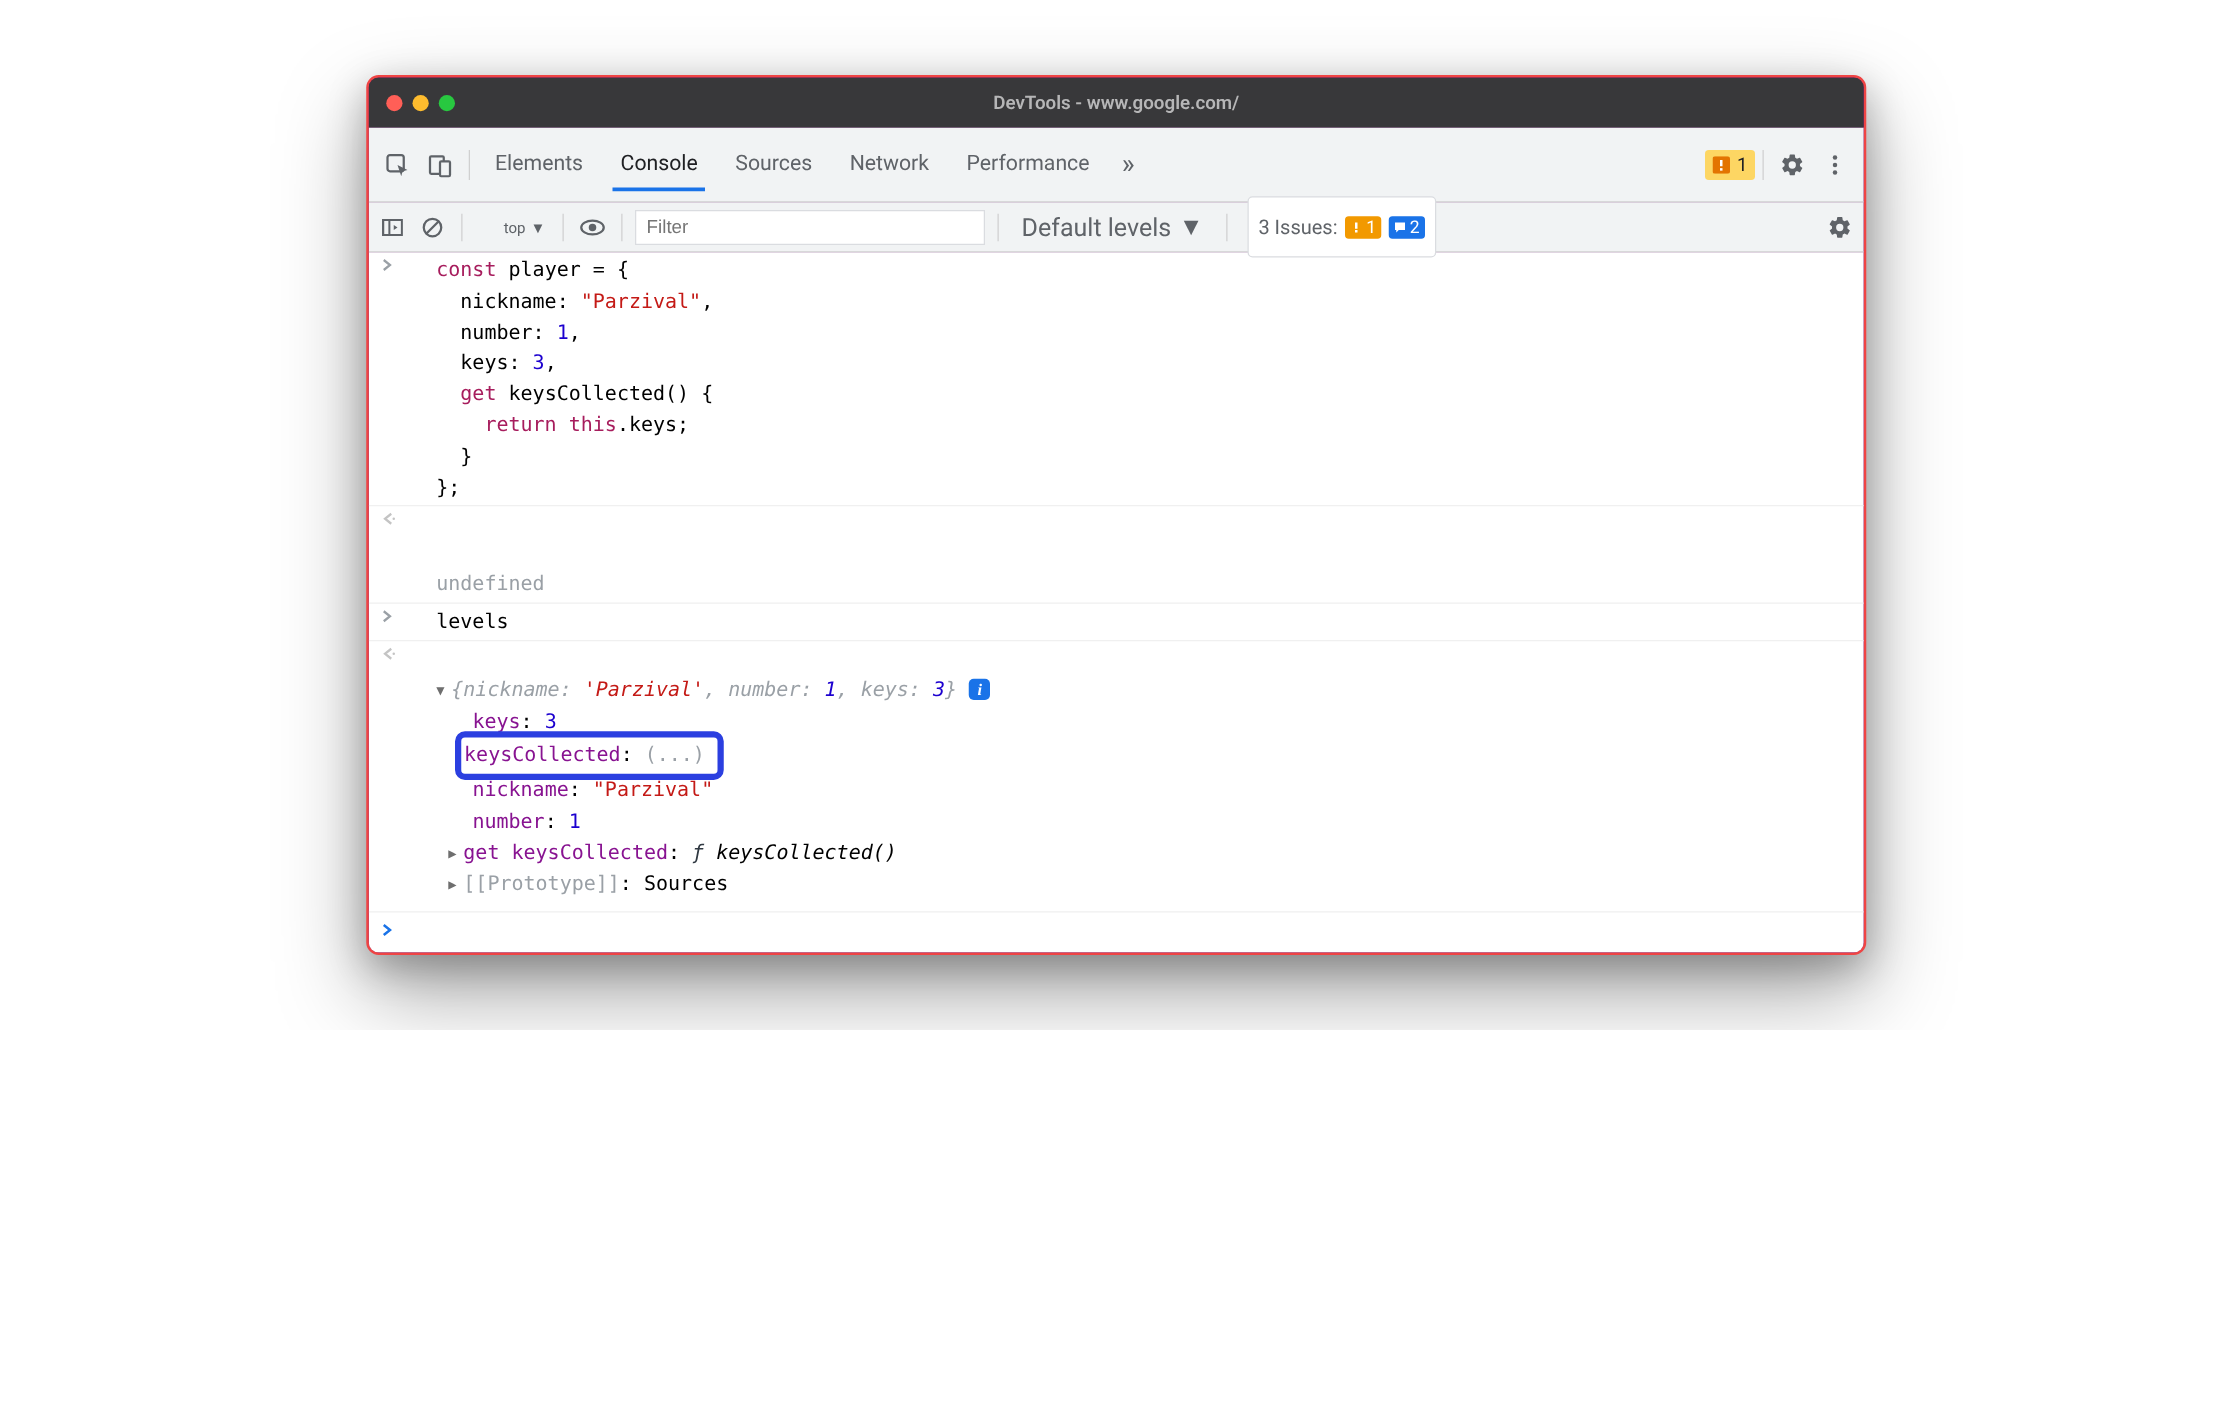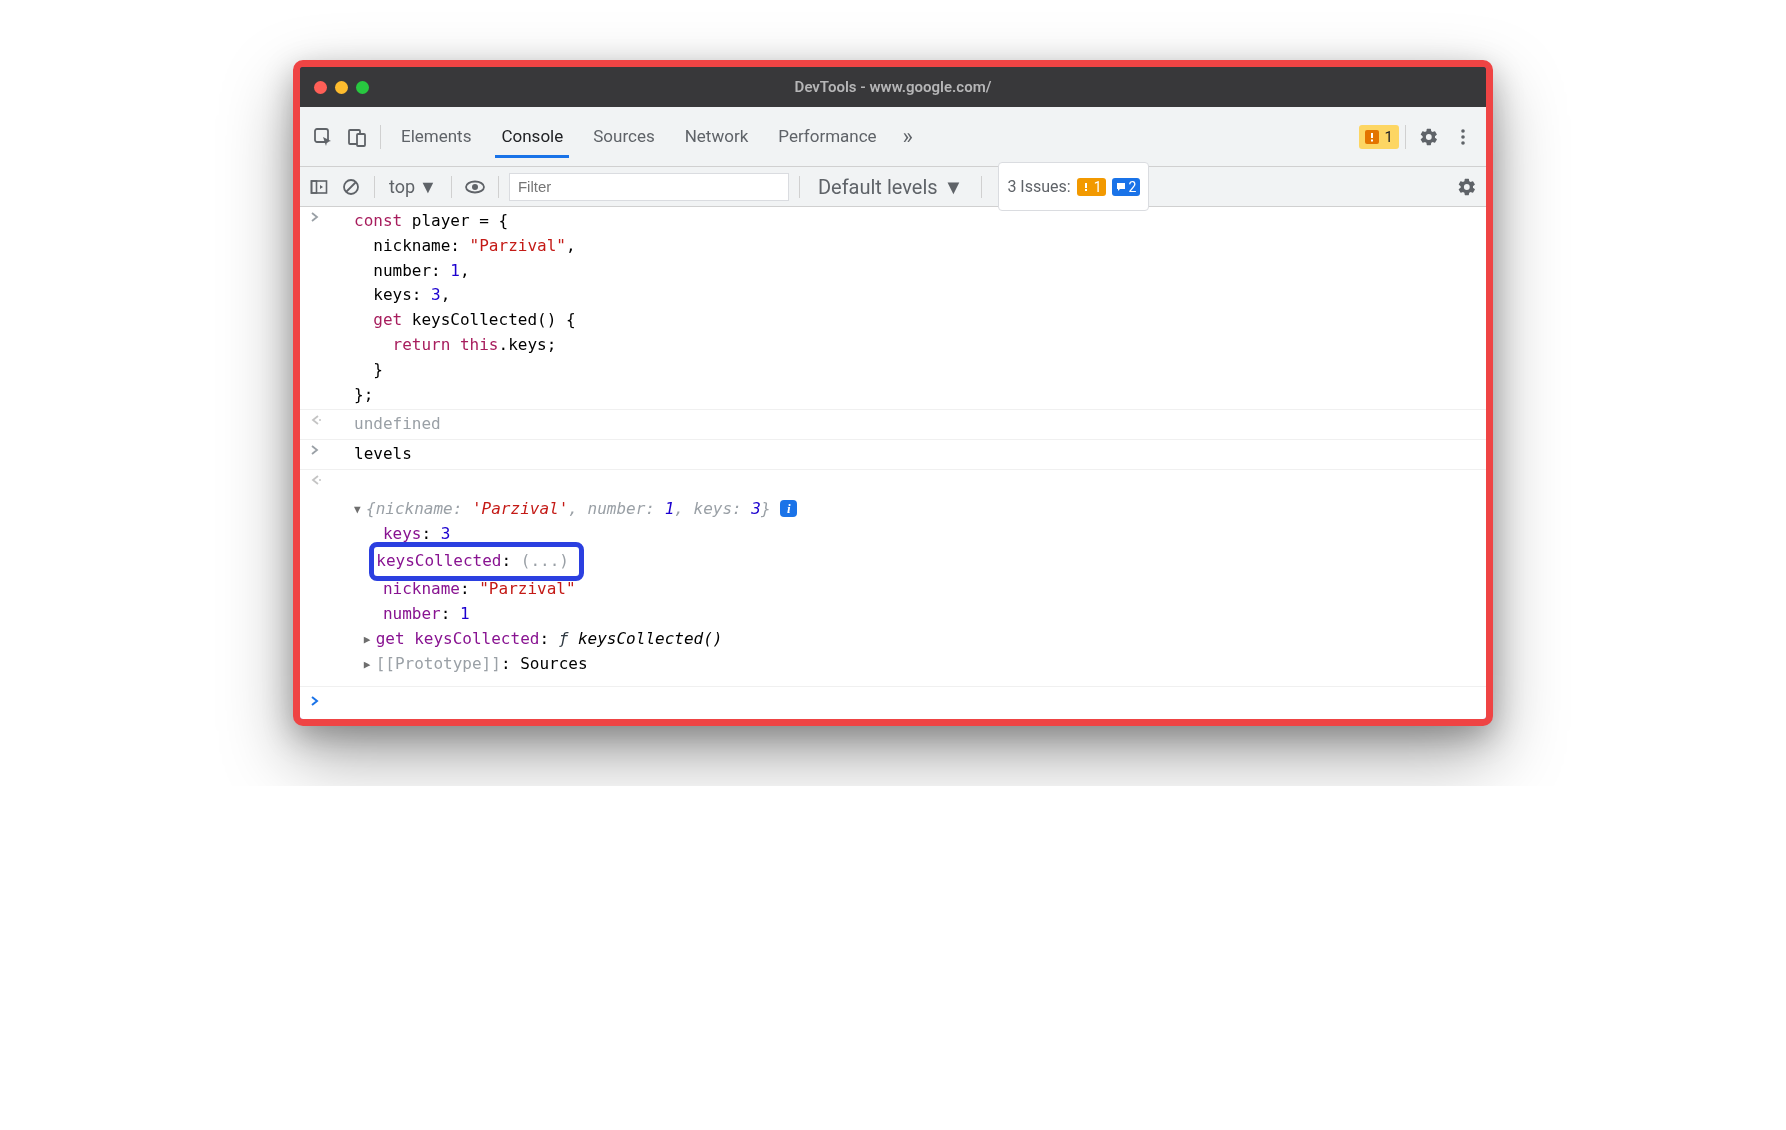--- a/index.html
+++ b/index.html
@@ -10,21 +10,21 @@
     justify-content: center;
     align-items: flex-start;
     padding: 60px;
   }
   .window {
     width: 1200px;
     background: #701a75;
     border-radius: 10px;
     box-shadow: 0 30px 70px rgba(0,0,0,0.35), 0 10px 30px rgba(0,0,0,0.25);
     overflow: hidden;
-    border: 7px solid #ef4444;
+    border: 2px solid #ef4444;
   }
   
   .titlebar {
     background: #38383a;
     height: 40px;
     display: flex;
     align-items: center;
     position: relative;
   }
   .traffic {
@@ -106,22 +106,23 @@
   .toolbar .iconbtn {
     width: 26px; height: 26px;
     display: flex; align-items: center; justify-content: center;
     color: #5f6368;
   }
   .toolbar .sep {
     width: 1px; height: 22px; background: #d0d0d0; margin: 0 4px;
   }
   .ctx {
     display: flex; align-items: flex-start; gap: 4px;
-    color: #5f6368; font-size: 18px;
+    color: #5f6368; font-size: 12px;
     padding: 0 4px;
+    margin-left: 19px;
   }
   .filter-input {
     height: 28px;
     border: 1px solid #dadce0;
     background: #fff;
     padding: 0 8px;
     font-size: 15px;
     color: #5f6368;
     width: 280px;
   }
@@ -171,21 +172,21 @@
     color: #b0b0b0;
     user-select: none;
     font-size: 14px;
     padding-top: 2px;
   }
   .content { flex: 1; white-space: pre; }
   .kw { color: #a71d5d; }
   .str { color: #c41a16; }
   .num { color: #1c00cf; }
   .prop { color: #881391; }
-  .muted { color: #9aa0a6; }
+  .muted { color: #9aa0a6; margin-top: 48px; }
   .ital { font-style: italic; }
   .funcf { color: #303942; font-style: italic; }
   .info-badge {
     display: inline-block;
     background: #1a73e8;
     color: #fff;
     border-radius: 4px;
     font-style: italic;
     font-family: serif;
     font-weight: bold;

